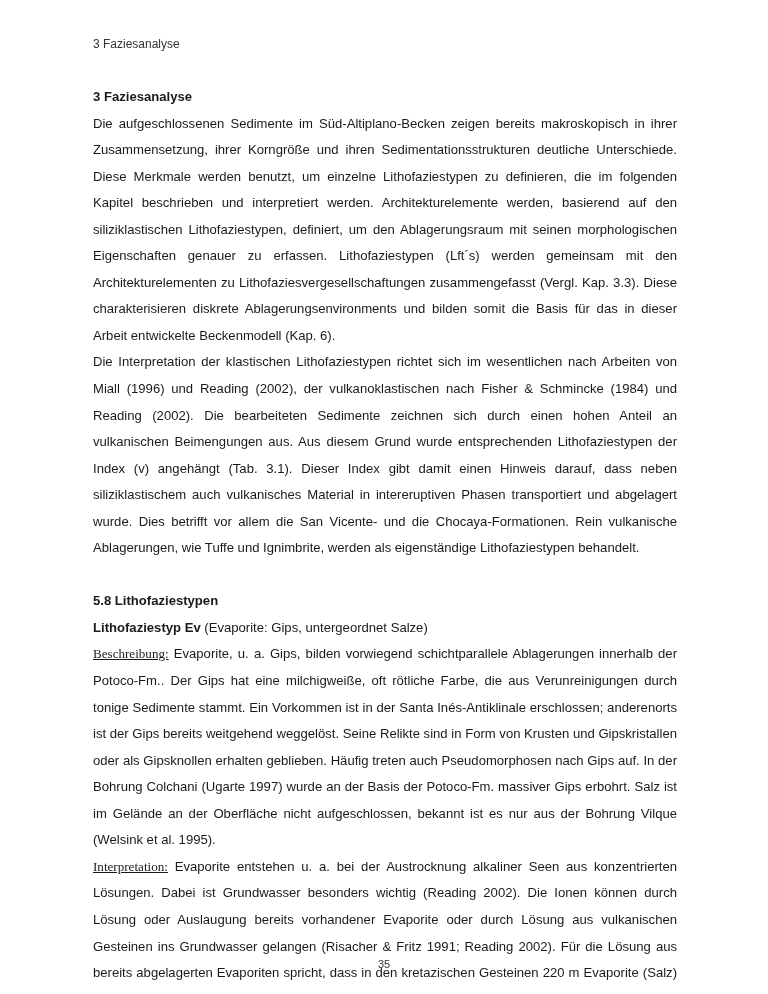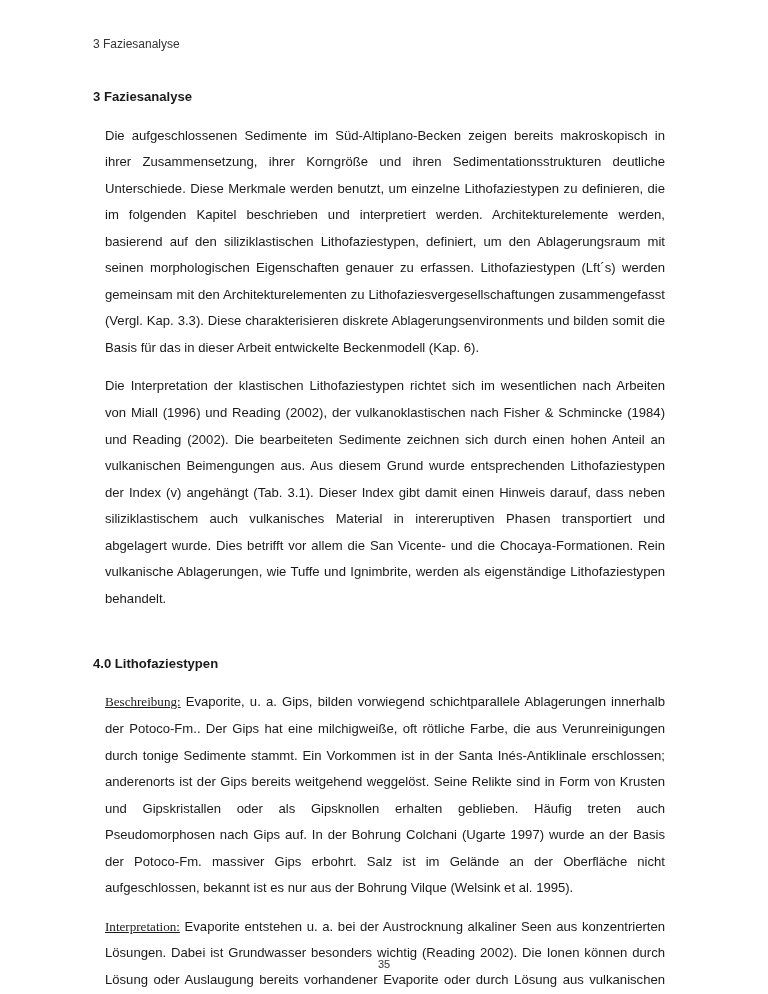--- a/index.html
+++ b/index.html
@@ -8,21 +8,21 @@
       font-family: "Liberation Sans", sans-serif; color: #1a1a1a;
     }
     .running-header {
       position: absolute; left: 93px; top: 37px;
       font-size: 12px; color: #333;
     }
     .content {
       position: absolute; left: 93px; top: 84px; width: 584px;
       font-size: 13.1px; line-height: 26.55px;
     }
-    .content p { margin: 12px; text-align: justify; }
+    .content p { margin: 0; text-align: justify; }
     .content h2 {
       margin: 0; font-size: 13.1px; font-weight: bold; line-height: 26.55px;
     }
     .gap { height: 26.55px; }
     .lft-title b { font-weight: bold; }
     .u { text-decoration: underline; font-family: Liberation Serif, serif; }
     .page-number {
       position: absolute; left: 0; width: 768px; top: 958px;
       text-align: center; font-size: 11px; color: #333;
     }
@@ -30,18 +30,19 @@
 </head>
 <body>
 
 <div class="running-header">3 Faziesanalyse</div>
 
 <div class="content">
   <h2>3 Faziesanalyse</h2>
   <p>Die aufgeschlossenen Sedimente im Süd-Altiplano-Becken zeigen bereits makroskopisch in ihrer Zusammensetzung, ihrer Korngröße und ihren Sedimentationsstrukturen deutliche Unterschiede. Diese Merkmale werden benutzt, um einzelne Lithofaziestypen zu definieren, die im folgenden Kapitel beschrieben und interpretiert werden. Architekturelemente werden, basierend auf den siliziklastischen Lithofaziestypen, definiert, um den Ablagerungsraum mit seinen morphologischen Eigenschaften genauer zu erfassen. Lithofaziestypen (Lft´s) werden gemeinsam mit den Architekturelementen zu Lithofaziesvergesellschaftungen zusammengefasst (Vergl. Kap. 3.3). Diese charakterisieren diskrete Ablagerungsenvironments und bilden somit die Basis für das in dieser Arbeit entwickelte Beckenmodell (Kap. 6).</p>
   <p>Die Interpretation der klastischen Lithofaziestypen richtet sich im wesentlichen nach Arbeiten von Miall (1996) und Reading (2002), der vulkanoklastischen nach Fisher &amp; Schmincke (1984) und Reading (2002). Die bearbeiteten Sedimente zeichnen sich durch einen hohen Anteil an vulkanischen Beimengungen aus. Aus diesem Grund wurde entsprechenden Lithofaziestypen der Index (v) angehängt (Tab. 3.1). Dieser Index gibt damit einen Hinweis darauf, dass neben siliziklastischem auch vulkanisches Material in intereruptiven Phasen transportiert und abgelagert wurde. Dies betrifft vor allem die San Vicente- und die Chocaya-Formationen. Rein vulkanische Ablagerungen, wie Tuffe und Ignimbrite, werden als eigenständige Lithofaziestypen behandelt.</p>
   <div class="gap"></div>
-  <h2>4.0 Lithofaziestypen</h2>
+  <h2>5.8 Lithofaziestypen</h2>
+  <p class="lft-title"><b>Lithofaziestyp Ev</b><span> (Evaporite: Gips, untergeordnet Salze)</span></p>
   <p><span class="u">Beschreibung:</span><span> Evaporite, u. a. Gips, bilden vorwiegend schichtparallele Ablagerungen innerhalb der Potoco-Fm.. Der Gips hat eine milchigweiße, oft rötliche Farbe, die aus Verunreinigungen durch tonige Sedimente stammt. Ein Vorkommen ist in der Santa Inés-Antiklinale erschlossen; anderenorts ist der Gips bereits weitgehend weggelöst. Seine Relikte sind in Form von Krusten und Gipskristallen oder als Gipsknollen erhalten geblieben. Häufig treten auch Pseudomorphosen nach Gips auf. In der Bohrung Colchani (Ugarte 1997) wurde an der Basis der Potoco-Fm. massiver Gips erbohrt. Salz ist im Gelände an der Oberfläche nicht aufgeschlossen, bekannt ist es nur aus der Bohrung Vilque (Welsink et al. 1995).</span></p>
   <p><span class="u">Interpretation:</span><span> Evaporite entstehen u. a. bei der Austrocknung alkaliner Seen aus konzentrierten Lösungen. Dabei ist Grundwasser besonders wichtig (Reading 2002). Die Ionen können durch Lösung oder Auslaugung bereits vorhandener Evaporite oder durch Lösung aus vulkanischen Gesteinen ins Grundwasser gelangen (Risacher &amp; Fritz 1991; Reading 2002). Für die Lösung aus bereits abgelagerten Evaporiten spricht, dass in den kretazischen Gesteinen 220 m Evaporite (Salz) im Süd-Altiplano-Becken erbohrt wurden (Bohrung Colchani, Ugarte 1997). Eine Herkunft der Ionen aus vulkanischen Gesteinen ist weniger wahrscheinlich, da kretazische Vulkanite weiter entfernt im heutigen Chile zwar vorhanden sind, der Transportweg in das Süd-Altiplano-Becken hinein aber zu weit erscheint.</span></p>
 </div>
 
 <div class="page-number">35</div>
 
 </body></html>

